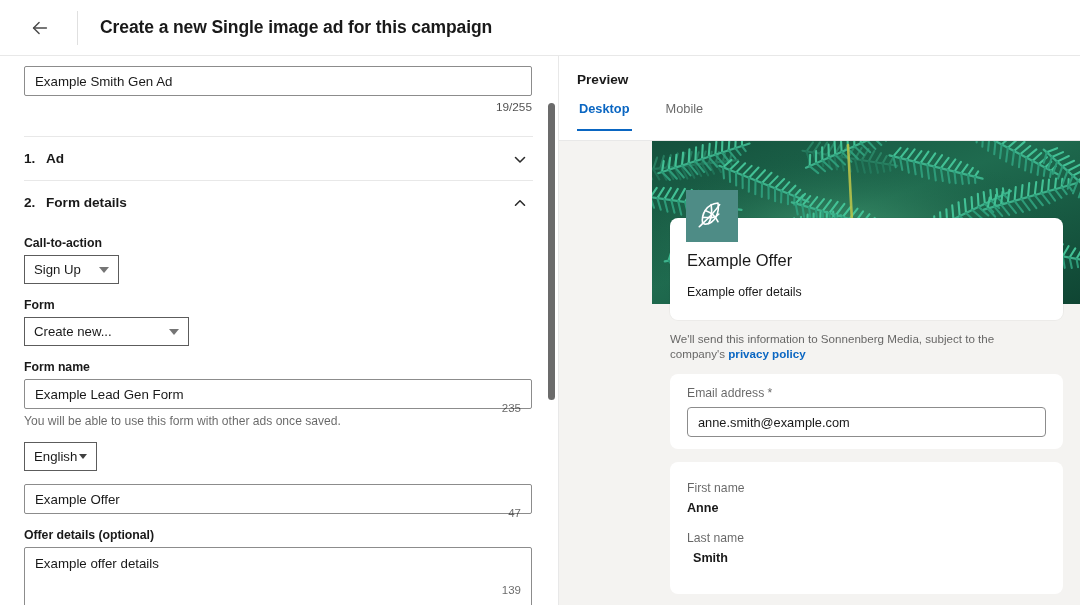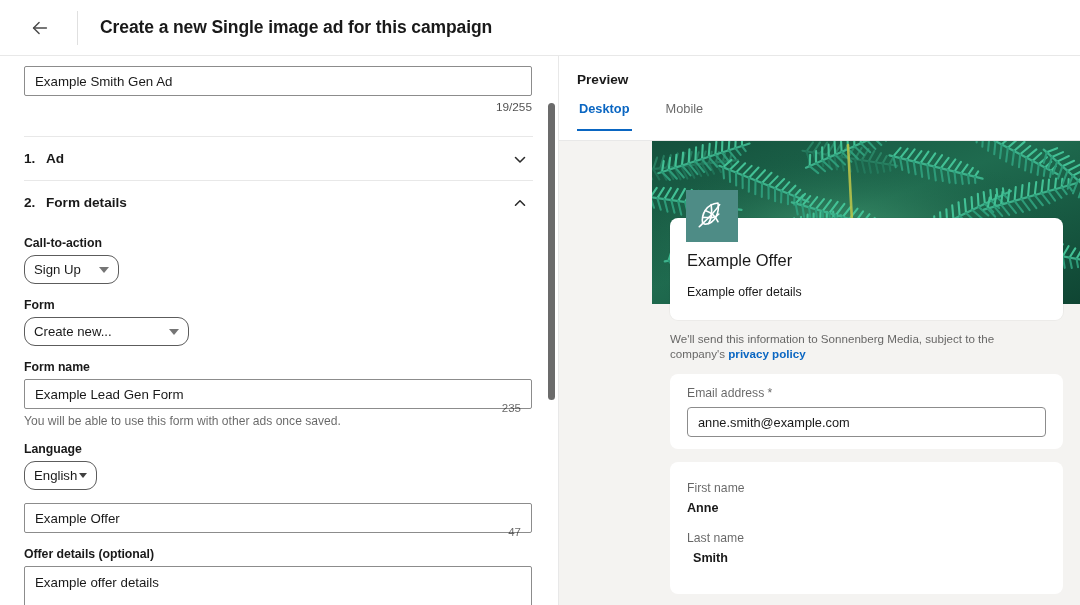--- a/index.html
+++ b/index.html
@@ -95,21 +95,21 @@
     font-size: 12.3px; font-weight: 700; color: #000000e6;
     margin-bottom: 5px; letter-spacing: -0.05px;
   }
   .helper-text {
     font-size: 12.1px; color: #00000099;
     margin-top: 5px;
   }
 
   .select-box {
     height: 29px;
-    border: 1px solid #5c5c5c; border-radius: 11px;
+    border: 1px solid #5c5c5c; border-radius: 0;
     background: #fff;
     display: inline-flex; align-items: center;
     padding: 0 9px;
     font-size: 13.2px; color: #000000e6;
     cursor: pointer;
     white-space: nowrap;
   }
   .select-cta { width: 95px; justify-content: space-between; }
   .select-form { width: 165px; justify-content: space-between; }
   .select-lang { width: 73px; justify-content: space-between; }
@@ -320,21 +320,20 @@
     <div class="field-label">Form name</div>
     <div class="text-input">
       <span>Example Lead Gen Form</span>
       <span class="counter-inline">235</span>
     </div>
     <div class="helper-text">You will be able to use this form with other ads once saved.</div>
 
     <div style="height:14px"></div>
 
     
-    <div class="field-label">Language</div>
     <div class="select-box select-lang">
       <span>English</span>
       <span class="caret caret-sm"></span>
     </div>
 
     <div style="height:13px"></div>
 
     
     <div class="text-input">
       <span>Example Offer</span>

